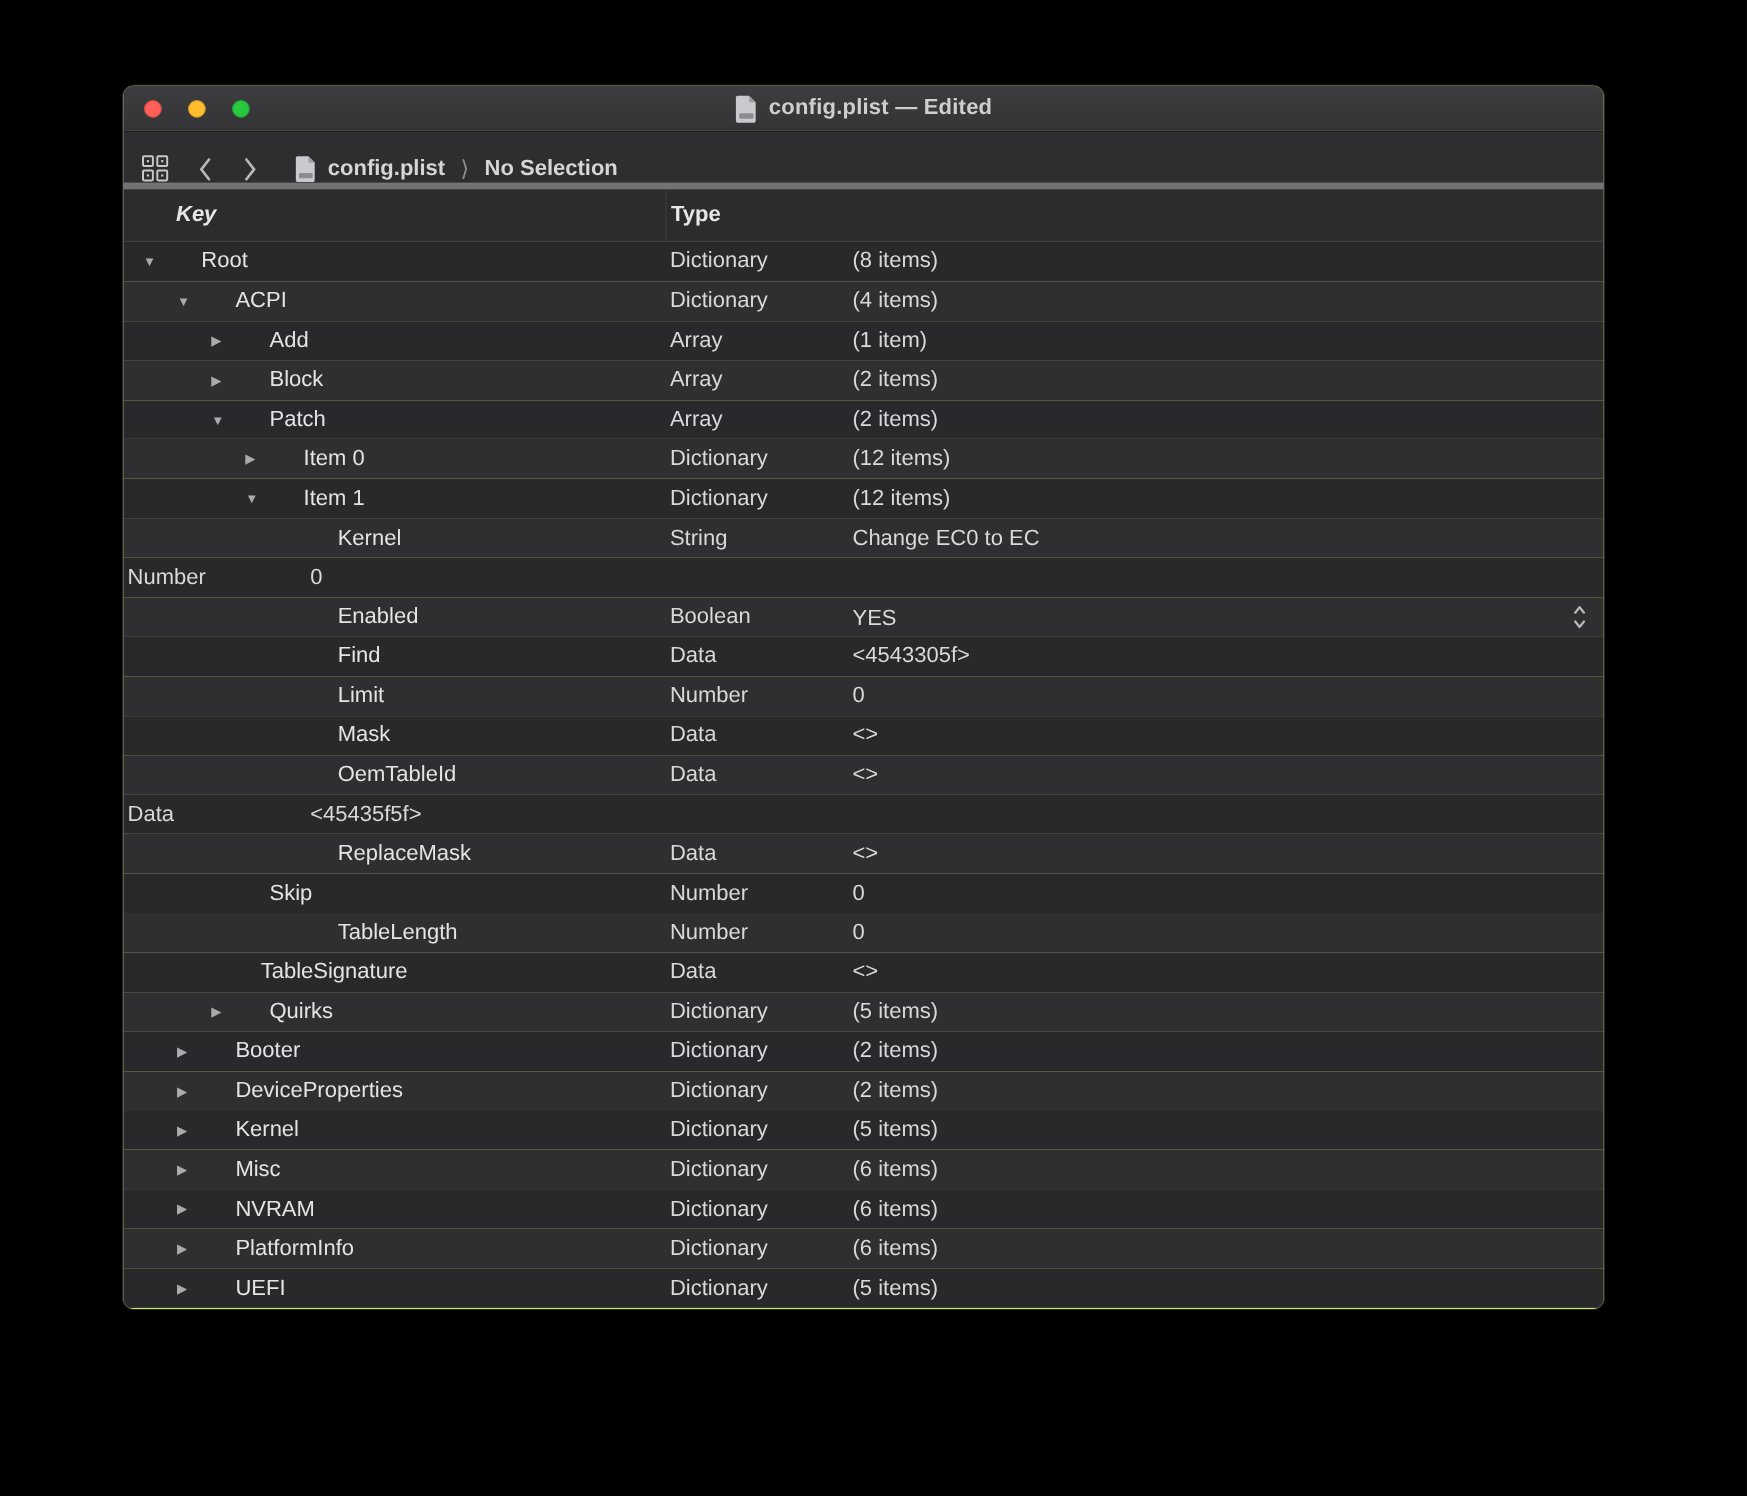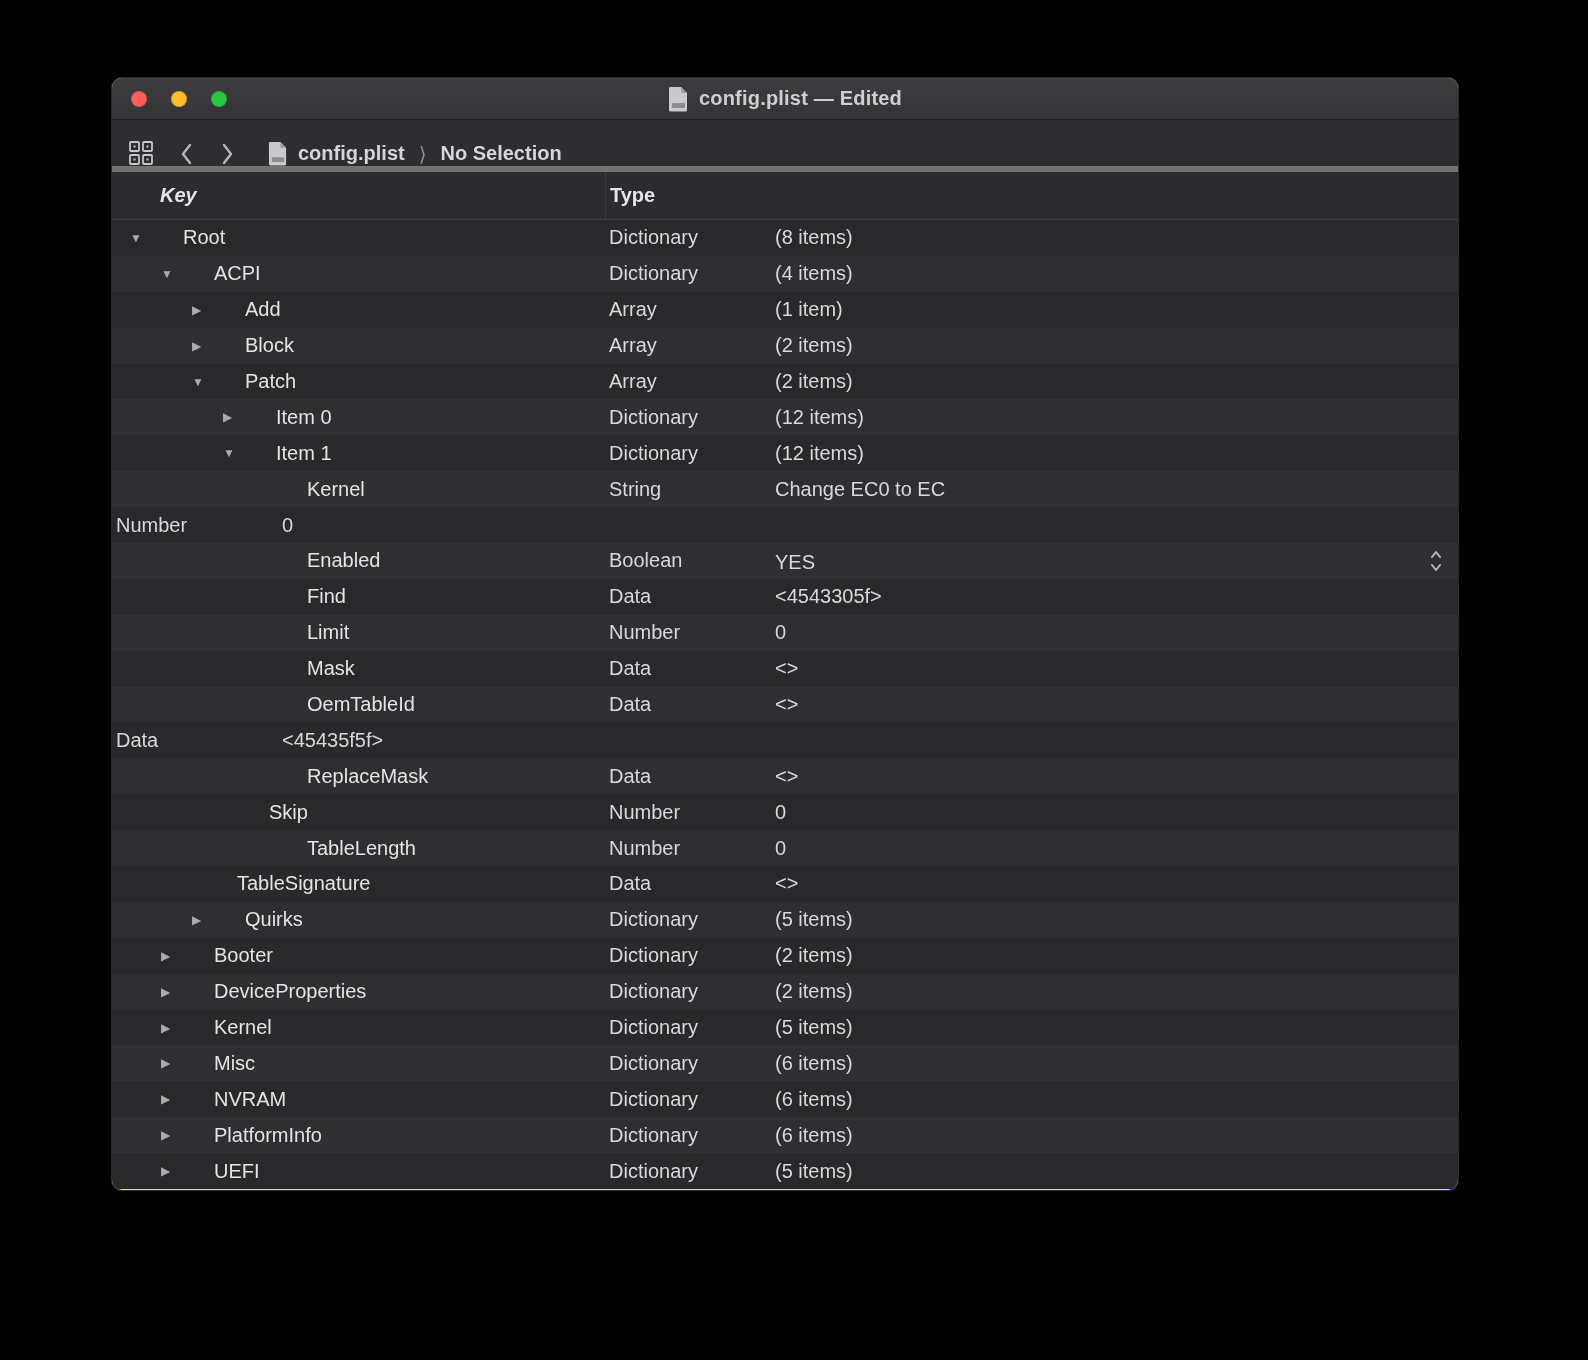--- a/index.html
+++ b/index.html
@@ -343,21 +343,21 @@
     </div>
     <div class="cell-type">
       <span>Data</span>
     </div>
     <div class="cell-value">
       <span>&lt;&gt;</span>
 
     </div>
   </div>
       <div class="row row-a">
-    <div class="cell-key" style="padding-left: 104px;">
+    <div class="cell-key" style="padding-left: 80px;">
       <span class="disc"></span>
       <span class="key-label">Skip</span>
     </div>
     <div class="cell-type">
       <span>Number</span>
     </div>
     <div class="cell-value">
       <span>0</span>
 
     </div>

